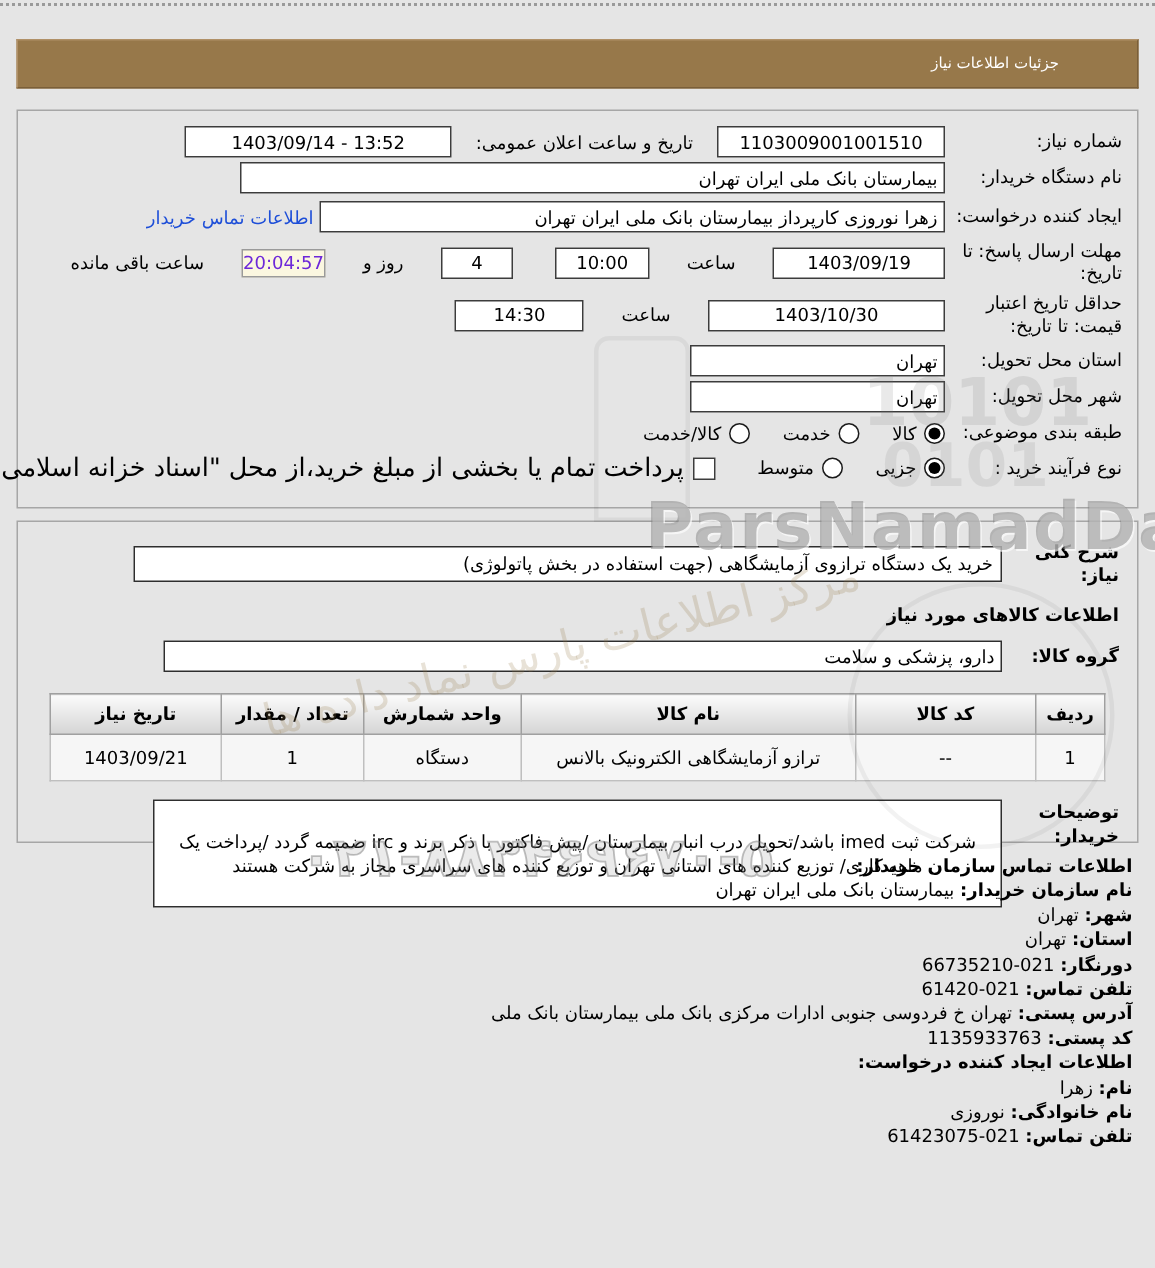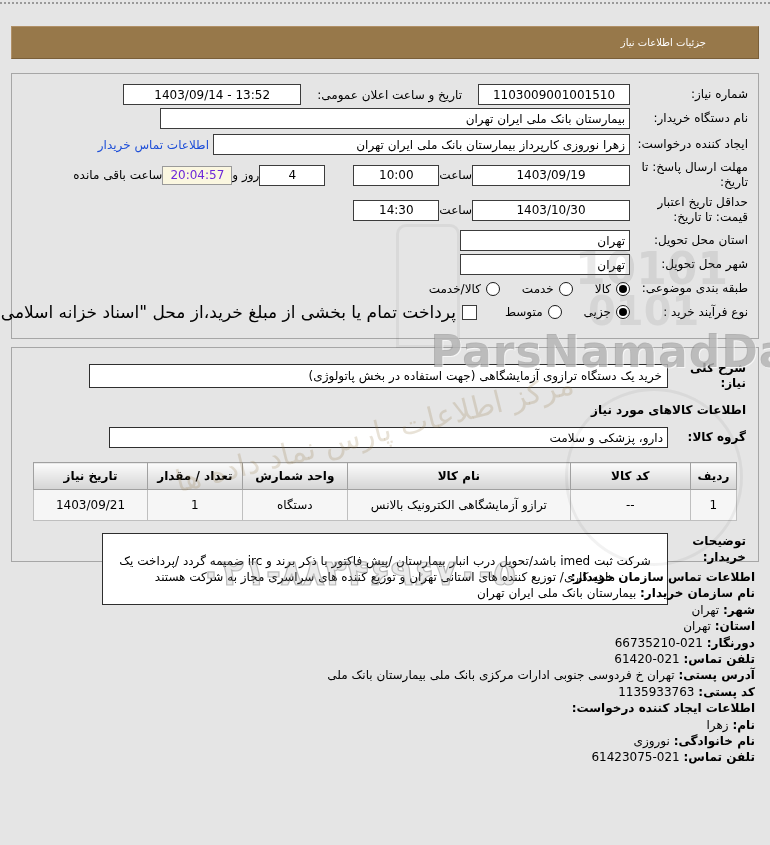--- a/index.html
+++ b/index.html
@@ -11,21 +11,21 @@
             color:#fff;font-size:10px;line-height:31px;padding-right:52px;box-sizing:border-box;}
   .panel{position:absolute;right:11px;left:11px;border:1px solid #a6a6a6;box-sizing:border-box;background:transparent;}
   .panel1{top:73px;height:266px;padding:7px 10px 4px;}
   .panel2{top:347px;height:215px;padding:10px 12px;}
   .frow{display:flex;align-items:center;margin:3px 0;}
   .flabel{flex:0 0 118px;width:118px;line-height:15px;}
   .blabel{font-weight:bold;}
   .tin{background:#fff;border:1px solid #3c3c3c;height:21px;box-sizing:border-box;
        display:flex;align-items:center;justify-content:center;overflow:hidden;white-space:nowrap;}
   .tin.rtl-val{justify-content:flex-start;padding-right:4px;}
-  .ilbl{margin:0 0;white-space:nowrap;}
+  .ilbl{margin:0 25px;white-space:nowrap;}
   .cd{width:70px;height:19px;background:#fbf7e0;border:1px solid #9a9a9a;color:#6d28d9;
       display:flex;align-items:center;justify-content:center;box-sizing:border-box;}
   .link{color:#1d4ed8;margin:0 4px;white-space:nowrap;cursor:pointer;}
   .radio{width:12px;height:12px;border:1px solid #1a1a1a;border-radius:50%;background:#fff;
          display:inline-block;position:relative;flex:0 0 12px;margin-left:5px;}
   .radio.sel::after{content:"";position:absolute;inset:2px;background:#000;border-radius:50%;}
   .ropt{margin-left:22px;white-space:nowrap;}
   .checkbox{width:13px;height:13px;border:1px solid #3c3c3c;background:#fff;display:inline-block;
             flex:0 0 13px;margin:0 28px 0 6px;}
   .cbtext{white-space:nowrap;font-size:17px;}

